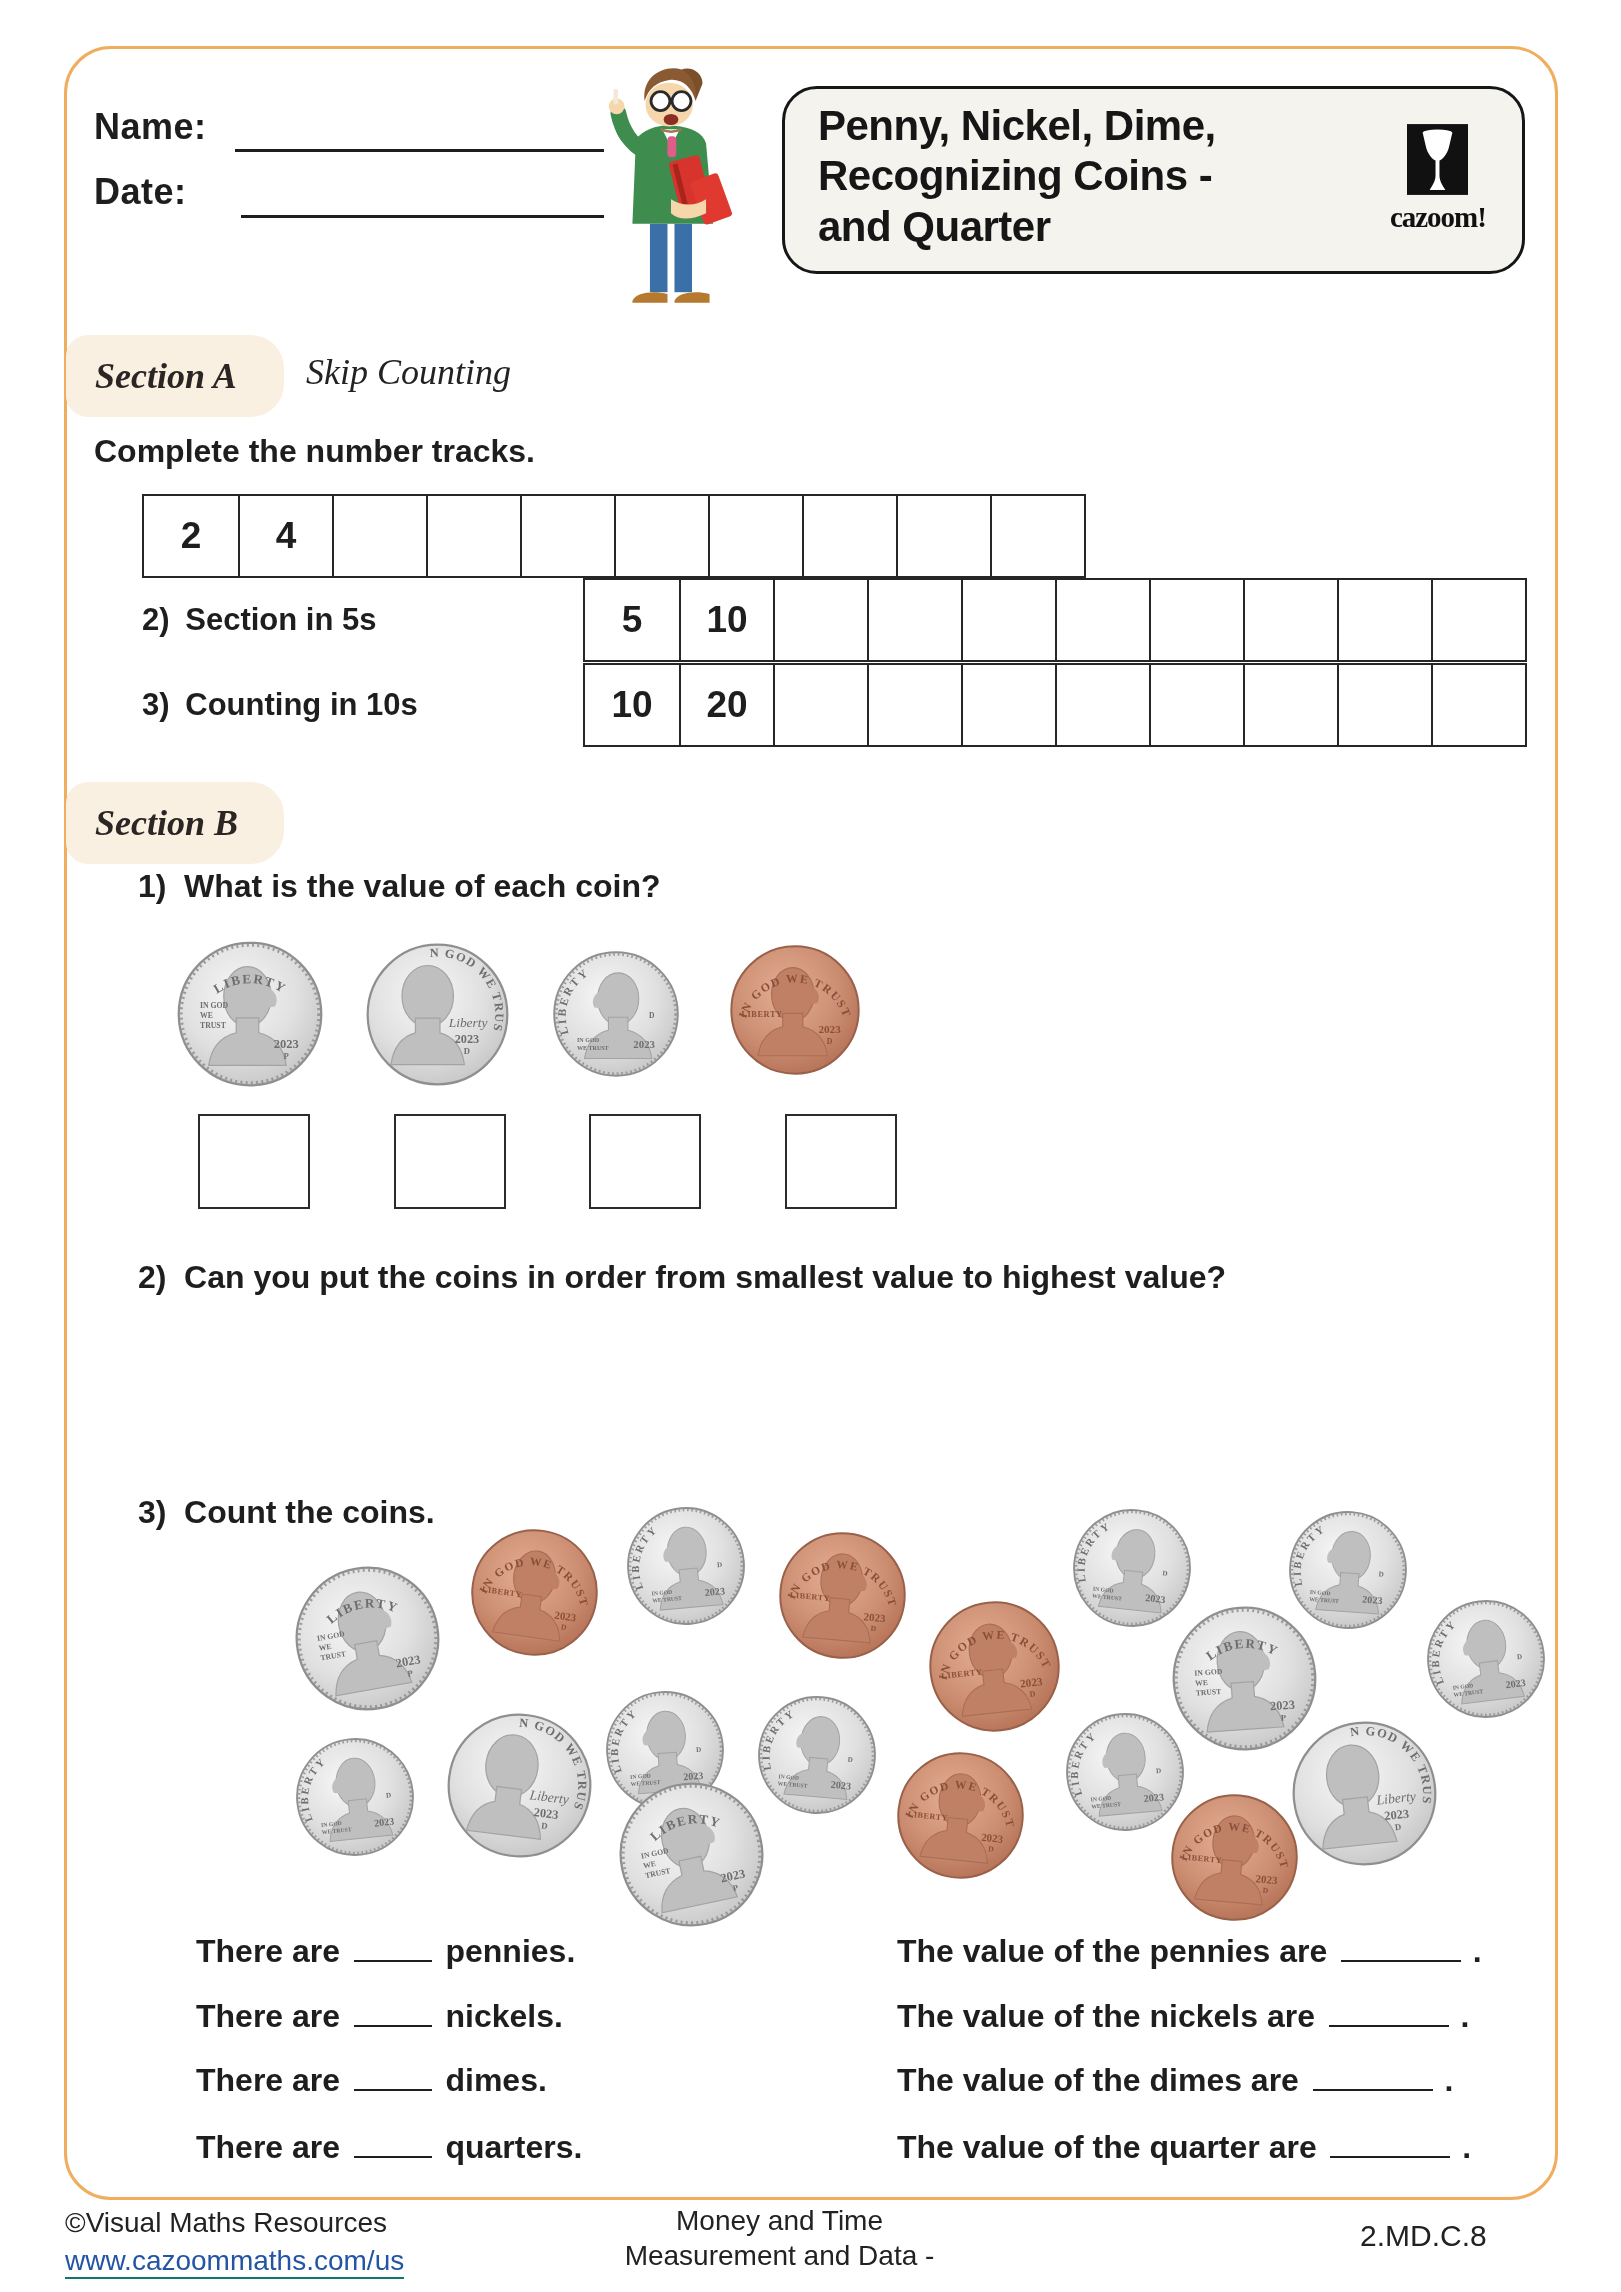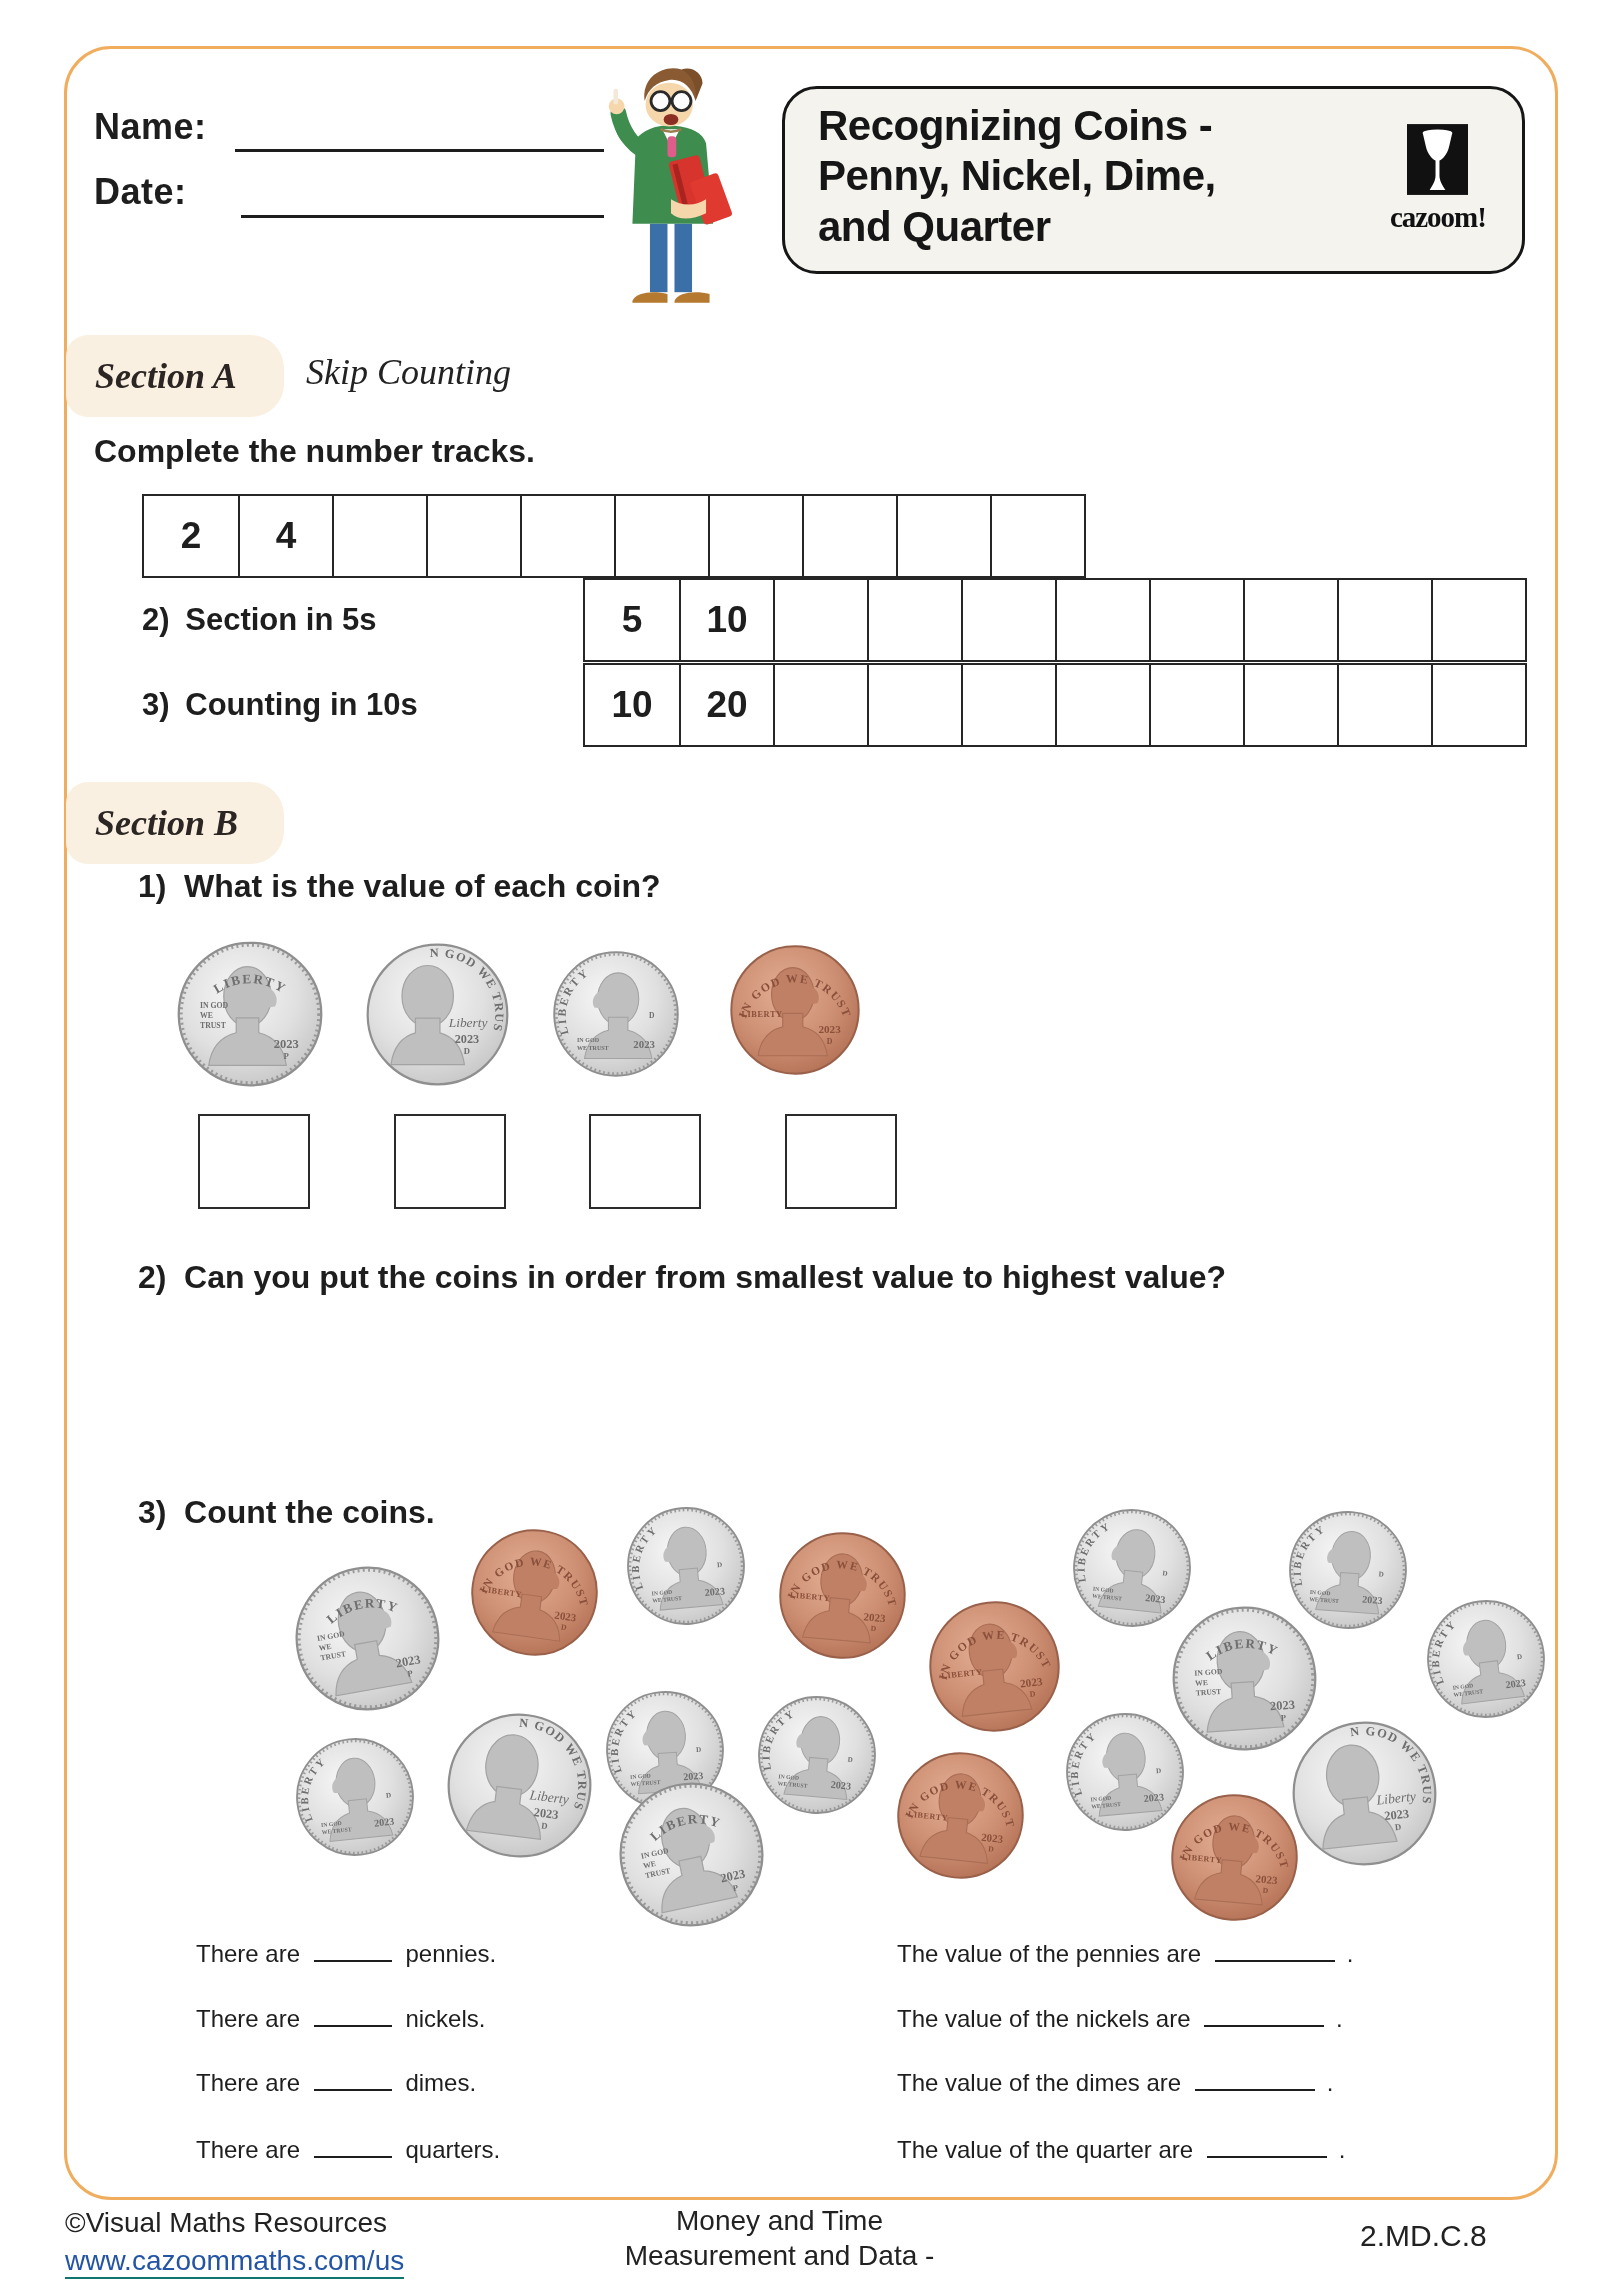--- a/index.html
+++ b/index.html
@@ -41,21 +41,21 @@
           align-items:center; justify-content:center; font-size:37px; font-weight:bold; }
   .cell:first-child { border-left:none; }
 
   
   .coin { position:absolute; }
   .coin svg { display:block; }
   .answer-box { position:absolute; width:112px; height:95px; border:2.9px solid #2b2b2b;
                 background:#fff; top:1114px; }
 
   
-  .count-line { position:absolute; font-size:24px; font-weight:normal; white-space:nowrap; }
+  .count-line { position:absolute; font-size:32px; font-weight:bold; white-space:nowrap; }
   .blank { display:inline-block; border-bottom:2.9px solid #1e1e1e; height:29px;
            vertical-align:baseline; }
   .blank.small { width:78px; margin:0 13.7px; }
   .blank.big   { width:120px; margin:0 11.8px 0 13.7px; }
 
   
   .footer-text { font-size:28px; color:#222; }
   .footer-link { font-size:28px; color:#2455a4; border-bottom:2px solid #0f766e;
                  display:inline-block; }
   .footer-center { position:absolute; left:549px; top:2203px; width:461px;
@@ -98,22 +98,22 @@
     <ellipse cx="46" cy="34.5" rx="4.2" ry="3.2" fill="#8c2f23"></ellipse>
     <path d="M40 40 Q46 43 52 40" stroke="#9b7b4f" stroke-width="1.4" fill="none"></path>
     <rect x="34" y="94" width="10" height="39" fill="#3a6fa8"></rect>
     <rect x="48" y="94" width="10" height="39" fill="#3a6fa8"></rect>
     <path d="M24 138 C26 133 36 132 44 134 L44 139 L24 139 Z" fill="#b5792f"></path>
     <path d="M48 138 C50 133 60 132 68 134 L68 139 L48 139 Z" fill="#b5792f"></path>
   </svg>
 
   <div class="title-box">
     <div class="title-text">
+      <div>Penny, Nickel, Dime,</div>
       <div>Recognizing Coins -</div>
-      <div>Penny, Nickel, Dime,</div>
       <div>and Quarter</div>
     </div>
     <div class="logo">
       <svg width="61" height="71" viewBox="0 0 62 72">
         <rect width="62" height="72" fill="#111"></rect>
         <path fill="#ffffff" d="M16 9 C16 5.5 46 5.5 46 9 L43 22 C41 31 36 36 33 37 L33 52 C33 58 36 62 39 67 L23 67 C26 62 29 58 29 52 L29 37 C26 36 21 31 19 22 Z"></path>
         <ellipse cx="31" cy="9" rx="15" ry="3.4" fill="#ffffff"></ellipse>
       </svg>
       <div class="logo-word">cazoom!</div>
     </div>

